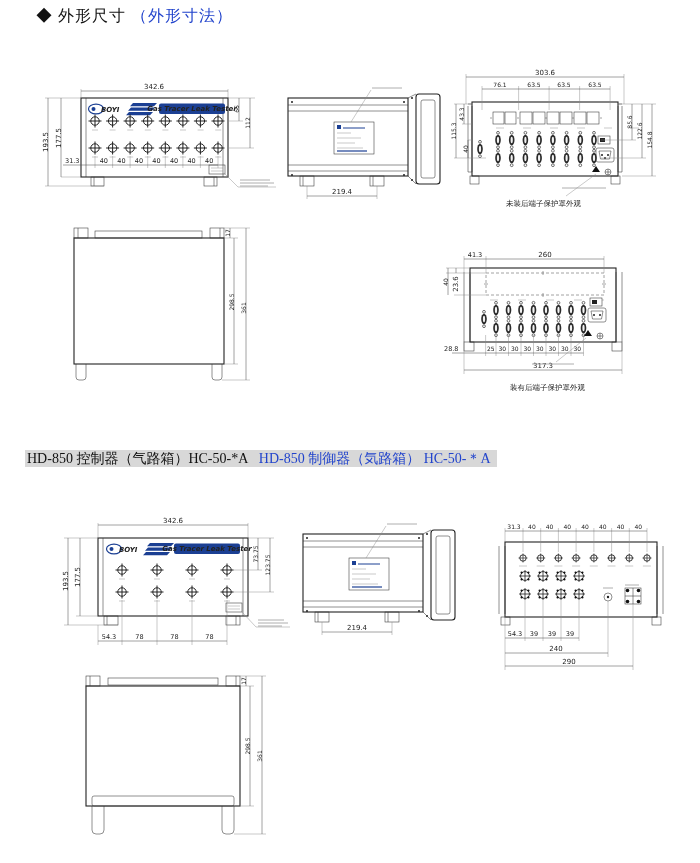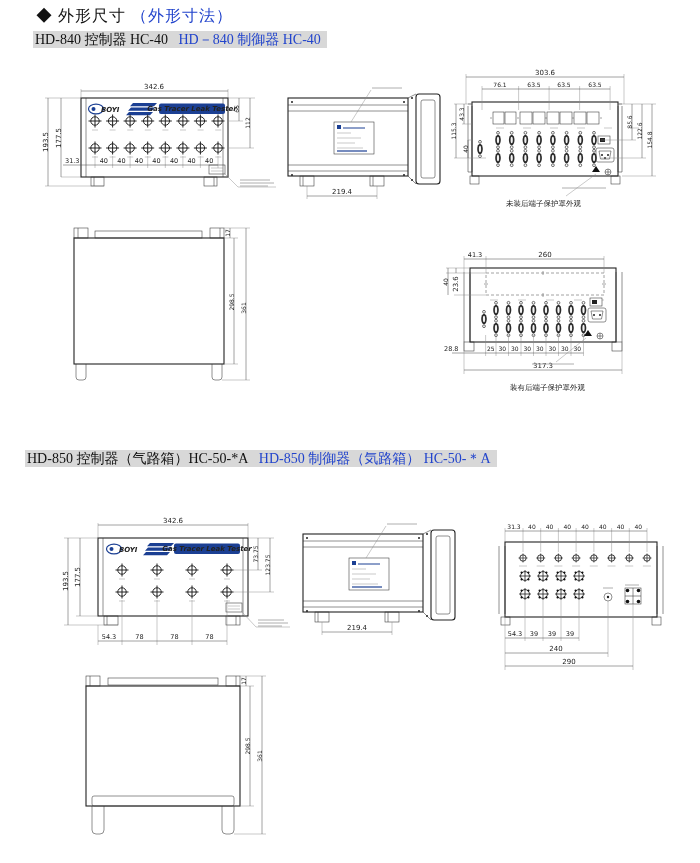--- a/index.html
+++ b/index.html
@@ -55,24 +55,20 @@
         </g>
     </defs>
   </svg>
 
   <div class="title-row">
     <span>◆</span>
     <span class="cn">外形尺寸</span>
     <span class="jp">（外形寸法）</span>
   </div>
 
-  <div class="head-row" style="left:33px;top:30px;">
-    <span class="hl"><span class="cn">HD-840 控制器 HC-40</span>&nbsp;&nbsp;
-    <span class="jp">HD－840 制御器 HC-40</span></span>
-  </div>
 
   <svg width="242" height="144" style="left:33px;top:76px;">
     <rect class="b" x="48" y="22" width="147" height="79"></rect>
     <path class="t" d="M53 22V101M190 22V101"></path>
 
     <g>
       <ellipse cx="63" cy="33" rx="7.5" ry="4.8" fill="none" stroke="#1b3f93" stroke-width="1.2"></ellipse>
       <circle cx="60.5" cy="33" r="2" class="navy"></circle>
       <text x="68" y="36" font-size="6.5" font-style="italic" font-weight="bold" fill="#1b3f93">BOYI</text>
       <path class="navy" d="M100 27h24l-3 3.2h-24zM98 31.5h24l-3 3.2h-24zM96 36h24l-3 3.2h-24z"></path>

